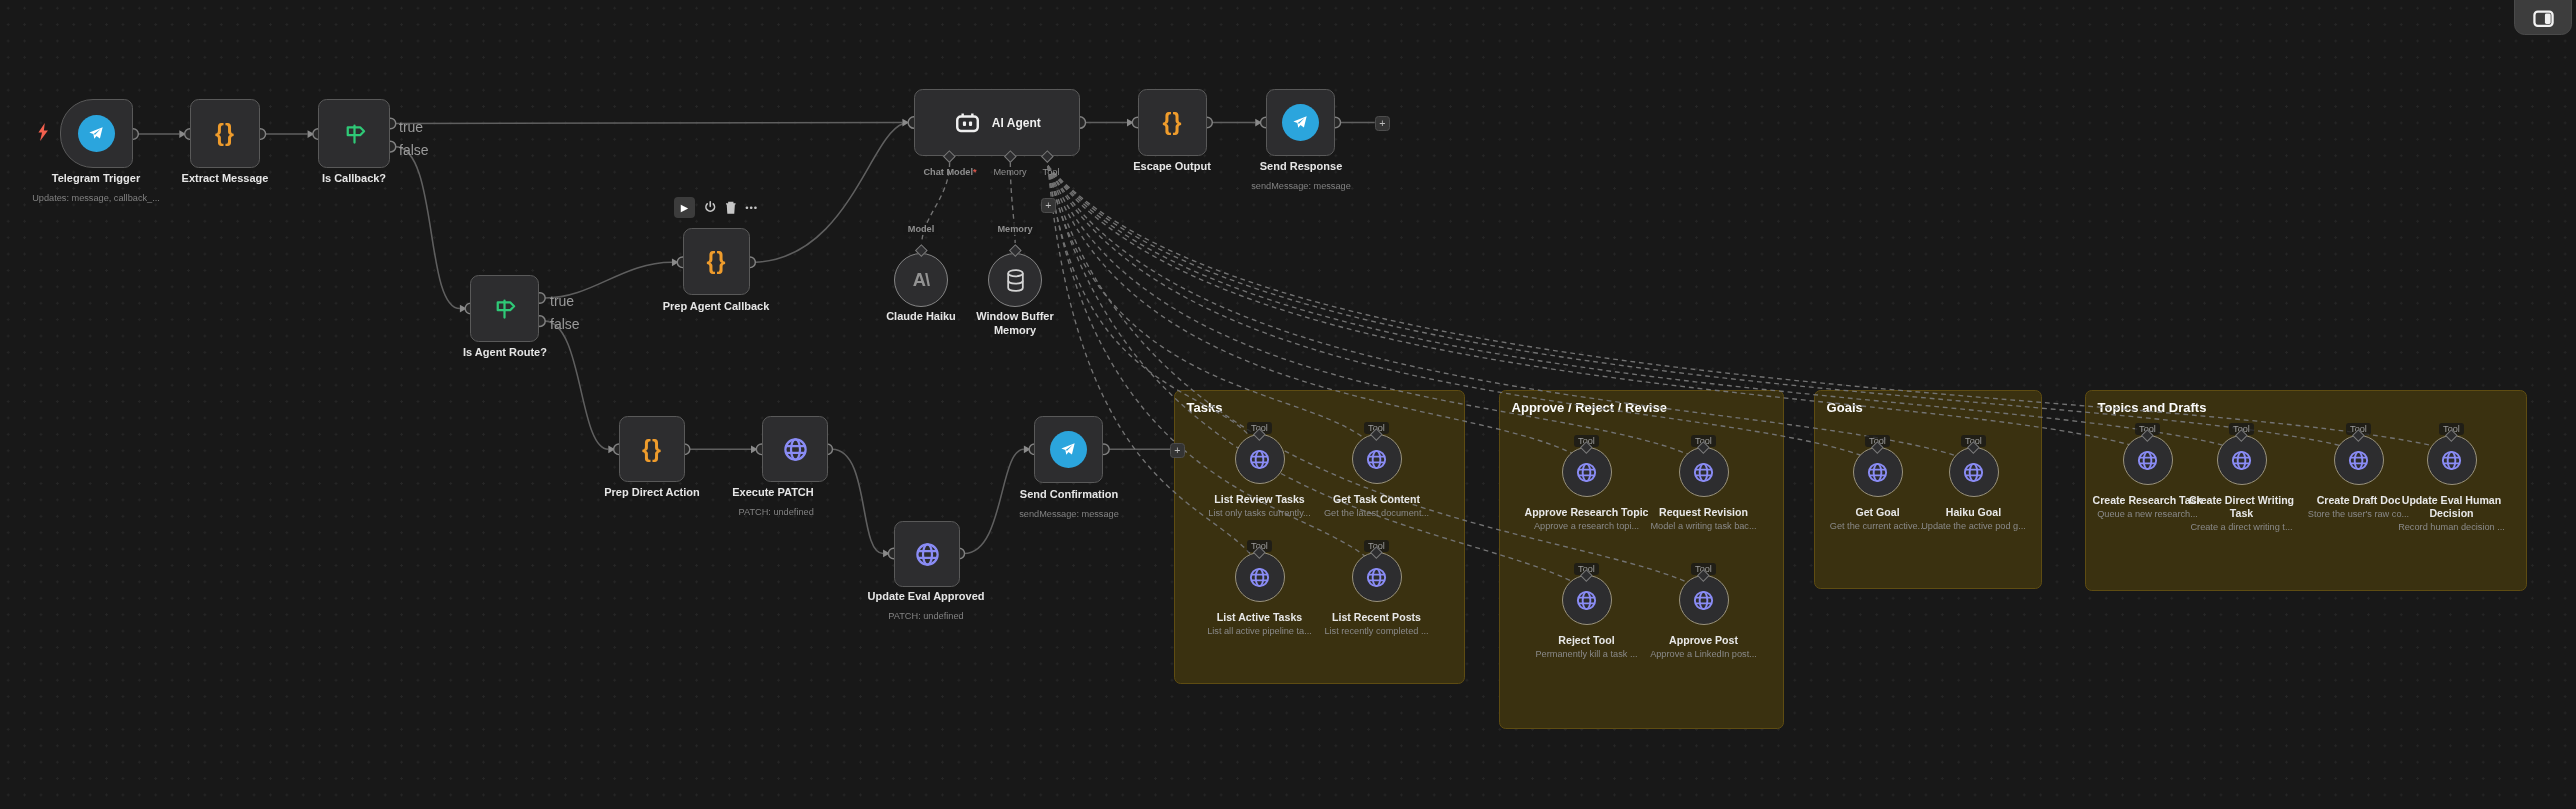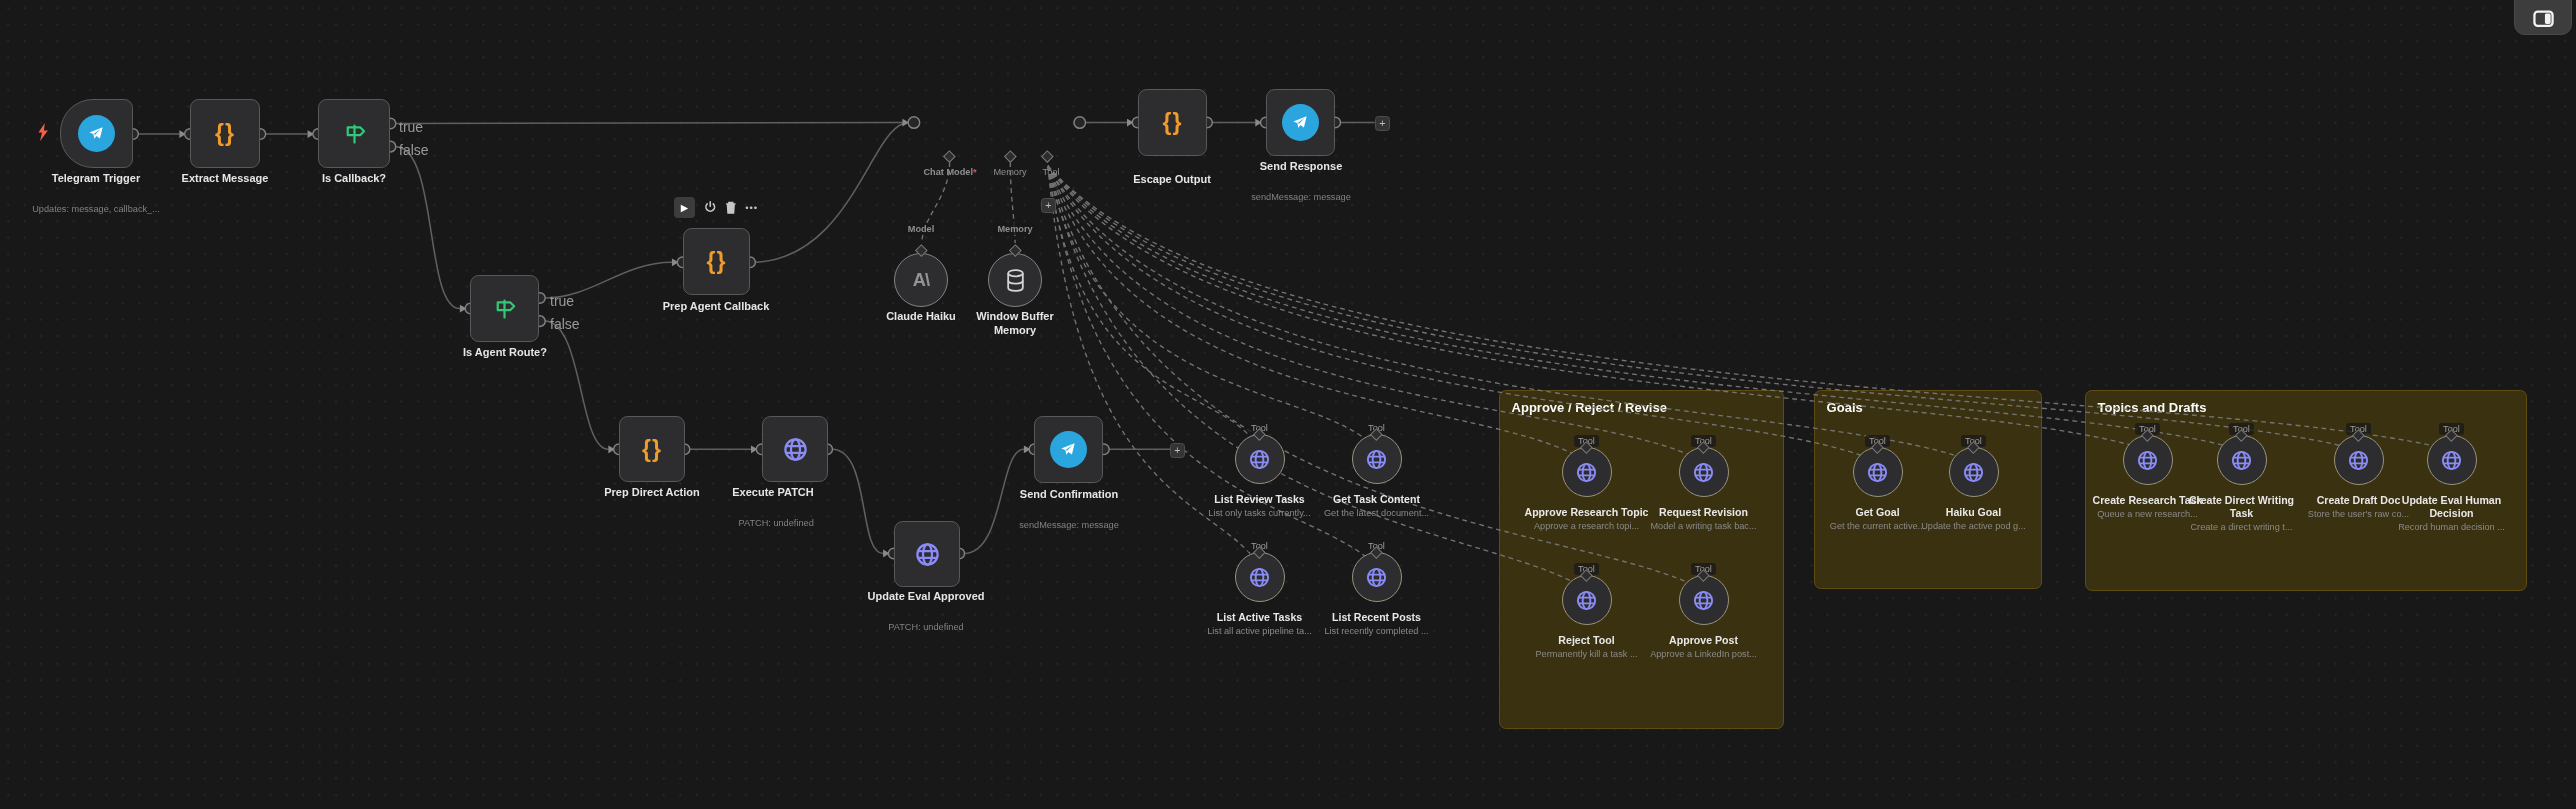--- a/index.html
+++ b/index.html
@@ -10,21 +10,21 @@
     background-size:16.4px 16.4px; }
   .sticky { position:absolute; background:#3a3110; border:1px solid #5e4c12; border-radius:6.7px; z-index:1; }
   .sticky-title { padding:8.7px 11.6px; font-size:13px; font-weight:bold; color:#fbfbfb; }
   svg.wires { position:absolute; left:0; top:0; z-index:2; }
   .rnode { position:absolute; background:#2d2d2f; border:1.5px solid #595959; border-radius:8.7px;
     display:flex; align-items:center; justify-content:center; z-index:3; }
   .trigger { border-radius:33px 8.7px 8.7px 33px; }
   .rnode-label { position:absolute; top:calc(100% + 5.8px); left:50%; transform:translateX(-50%);
     text-align:center; white-space:nowrap; z-index:3; }
   .ttl { font-size:11px; font-weight:bold; color:#e6e6e6; }
-  .sub { font-size:9.2px; color:#828282; margin-top:20px; }
+  .sub { font-size:9.2px; color:#828282; margin-top:9px; }
   .braces { color:#ef9c2c; font-size:23px; font-weight:bold; letter-spacing:1px; }
   .tg-circle { width:37px; height:37px; border-radius:50%; background:#2ba5dd;
     display:flex; align-items:center; justify-content:center; }
   .agent-node { gap:9.6px; padding:0 13.5px; }
   .agent-title { font-size:12px; font-weight:bold; color:#efefef; }
   .cnode { position:absolute; width:54px; height:54px; border-radius:50%; background:#2d2d2f;
     border:1.4px solid #848484; display:flex; align-items:center; justify-content:center; z-index:3; }
   .diamond { position:absolute; width:8.7px; height:8.7px; background:#2d2d2f; border:1.3px solid #7a7a7a;
     transform:rotate(45deg); z-index:4; }
   .conn-label { position:absolute; transform:translateX(-50%); font-size:9.2px; color:#8f8f8f;
@@ -52,20 +52,23 @@
     border:1px solid #4a4a4a; border-radius:10.6px; display:flex; align-items:flex-end; justify-content:center;
     padding-bottom:6.7px; z-index:6; cursor:pointer; }
   .claude-mark { font-size:18.3px; font-weight:bold; color:#939393; letter-spacing:-1px; }
   .bolt { position:absolute; z-index:3; }
 </style>
 </head>
 <body>
 
 <div id="canvas">
 
+  <div class="sticky" style="left:1174px;top:390px;width:291px;height:294px;">
+    <div class="sticky-title">Tasks</div>
+  </div>
   <div class="sticky" style="left:1499px;top:390px;width:285px;height:339px;">
     <div class="sticky-title">Approve / Reject / Revise</div>
   </div>
   <div class="sticky" style="left:1814px;top:390px;width:228px;height:199px;">
     <div class="sticky-title">Goals</div>
   </div>
   <div class="sticky" style="left:2085px;top:390px;width:442px;height:201px;">
     <div class="sticky-title">Topics and Drafts</div>
   </div>
 
@@ -174,34 +177,43 @@
       <path d="M12,5 v15" stroke="#2fc977" stroke-width="2" fill="none" stroke-linecap="round"></path>
       <path d="M6,6.5 h11 l3.5,3.5 -3.5,3.5 H6 Z" stroke="#2fc977" stroke-width="2" fill="none" stroke-linejoin="round"></path>
     </svg>
   </div>
   <div class="rnode-label" style="left:354px;top:172px;">
     <div class="ttl">Is Callback?</div>
   </div>
   <div class="tf-label" style="left:399px;top:119px;">true</div>
   <div class="tf-label" style="left:399px;top:142px;">false</div>
 
+  <div class="rnode agent-node" style="left:914px;top:89px;width:166px;height:67px;">
+    <svg width="29" height="29" viewBox="0 0 24 24">
+      <rect x="3.5" y="7" width="17" height="12" rx="3" stroke="#efefef" stroke-width="2" fill="none"></rect>
+      <rect x="8.2" y="11.2" width="2.6" height="3.6" rx="0.8" fill="#efefef"></rect>
+      <rect x="13.2" y="11.2" width="2.6" height="3.6" rx="0.8" fill="#efefef"></rect>
+      <path d="M8,7 v-2.5 M16,7 v-2.5" stroke="#efefef" stroke-width="2"></path>
+    </svg>
+    <span class="agent-title">AI Agent</span>
+  </div>
   <div class="diamond" style="left:945px;top:152px;"></div>
   <div class="diamond" style="left:1006px;top:152px;"></div>
   <div class="diamond" style="left:1043px;top:152px;"></div>
   <div class="conn-label" style="left:950px;top:167px;font-weight:bold;">
     <span>Chat Model</span><span class="req">*</span>
   </div>
   <div class="conn-label" style="left:1010px;top:167px;">Memory</div>
   <div class="conn-label" style="left:1051px;top:167px;">Tool</div>
   <div class="plus-btn" style="left:1041px;top:198px;">+</div>
 
   <div class="rnode" style="left:1138px;top:89px;width:69px;height:67px;">
     <span class="braces">{}</span>
   </div>
-  <div class="rnode-label" style="left:1172px;top:160px;margin-top:13px;">
+  <div class="rnode-label" style="left:1172px;top:160px;">
     <div class="ttl">Escape Output</div>
   </div>
 
   <div class="rnode" style="left:1266px;top:89px;width:69px;height:67px;">
     <div class="tg-circle">
       <svg width="19" height="19" viewBox="0 0 20 20">
           <path d="M16.5,3.5 L2.5,9 l4.2,1.6 1,4.9 2.3-2.9 3.6,2.6 Z M7,10.5 l7.5-5.5 -6,6.3" fill="#fff"></path>
         </svg>
     </div>
   </div>

